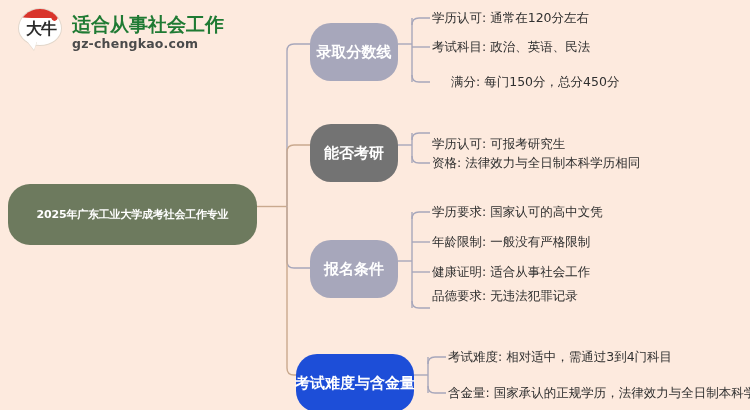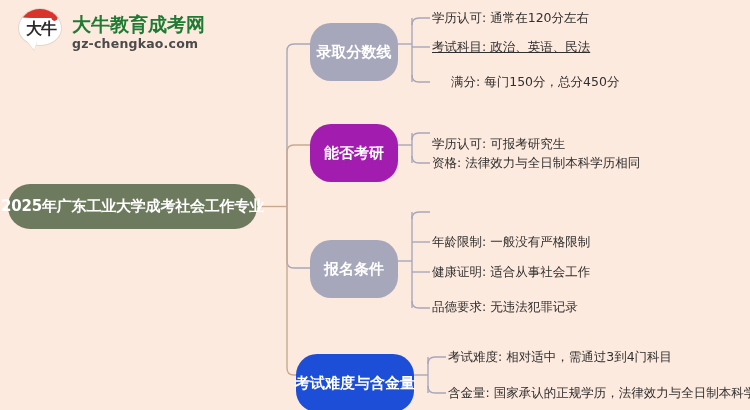--- a/index.html
+++ b/index.html
@@ -131,34 +131,34 @@
     align-items: center;
     justify-content: center;
     color: #ffffff;
     font-weight: bold;
     white-space: nowrap;
   }
   .node-root {
     left: 8px;
     top: 184px;
     width: 249px;
-    height: 45px;
+    height: 61px;
     border-radius: 22px;
     background: #6d7a5e;
-    font-size: 15px;
+    font-size: 11px;
     letter-spacing: -0.2px;
   }
   .node-branch {
     height: 58px;
     border-radius: 21px;
     font-size: 15px;
     letter-spacing: 0px;
   }
   .branch-0 { left: 310px; top: 23px;  width: 88px; background: #a7a7bb; }
-  .branch-1 { left: 310px; top: 124px; width: 88px; background: #a21caf; }
+  .branch-1 { left: 310px; top: 124px; width: 88px; background: #737373; }
   .branch-2 { left: 310px; top: 240px; width: 88px; background: #a7a7bb; }
   .branch-3 { left: 296px; top: 354px; width: 118px; background: #1d4ed8; }
 
   
   .leaf {
     position: absolute;
     font-size: 12.5px;
     color: #2f2f2f;
     white-space: nowrap;
     line-height: 14px;
@@ -172,21 +172,21 @@
 
   <div class="brand">
     <div class="brand-mark">
       <div class="bubble">
         <div class="bubble-band"></div>
         <div class="bubble-text">大牛</div>
       </div>
       <div class="bubble-tail"></div>
     </div>
     <div class="brand-words">
-      <div class="brand-title">大牛教育成考网</div>
+      <div class="brand-title">适合从事社会工作</div>
       <div class="brand-sub">gz-chengkao.com</div>
     </div>
   </div>
 
   <svg id="connectors" viewBox="0 0 750 410" xmlns="http://www.w3.org/2000/svg">
 
     <path d="M257,206.5 H287" fill="none" stroke="#c9a98e" stroke-width="1.4"></path>
 
     <path d="M287,206.5 V51 Q287,44 294,44 H310" fill="none" stroke="#a7a7bb" stroke-width="1.4"></path>
 
@@ -221,26 +221,27 @@
   </svg>
 
   <div class="node node-root">2025年广东工业大学成考社会工作专业</div>
 
   <div class="node node-branch branch-0">录取分数线</div>
   <div class="node node-branch branch-1">能否考研</div>
   <div class="node node-branch branch-2">报名条件</div>
   <div class="node node-branch branch-3">考试难度与含金量</div>
 
   <div class="leaf" style="left:432px; top:11px;">学历认可: 通常在120分左右</div>
-  <div class="leaf" style="left:432px; top:40px;text-decoration:underline;">考试科目: 政治、英语、民法</div>
+  <div class="leaf" style="left:432px; top:40px;">考试科目: 政治、英语、民法</div>
   <div class="leaf" style="left:432px; top:75px;margin-left:19px;">满分: 每门150分，总分450分</div>
 
   <div class="leaf" style="left:432px; top:126px;margin-top:11px;">学历认可: 可报考研究生</div>
   <div class="leaf" style="left:432px; top:156px;">资格: 法律效力与全日制本科学历相同</div>
 
+  <div class="leaf" style="left:432px; top:205px;">学历要求: 国家认可的高中文凭</div>
   <div class="leaf" style="left:432px; top:235px;">年龄限制: 一般没有严格限制</div>
   <div class="leaf" style="left:432px; top:265px;">健康证明: 适合从事社会工作</div>
-  <div class="leaf" style="left:432px; top:300px;">品德要求: 无违法犯罪记录</div>
+  <div class="leaf" style="left:432px; top:289px;">品德要求: 无违法犯罪记录</div>
 
   <div class="leaf" style="left:448px; top:350px;">考试难度: 相对适中，需通过3到4门科目</div>
   <div class="leaf" style="left:448px; top:386px;">含金量: 国家承认的正规学历，法律效力与全日制本科学历相同</div>
 
 </div>
 
 </body></html>

